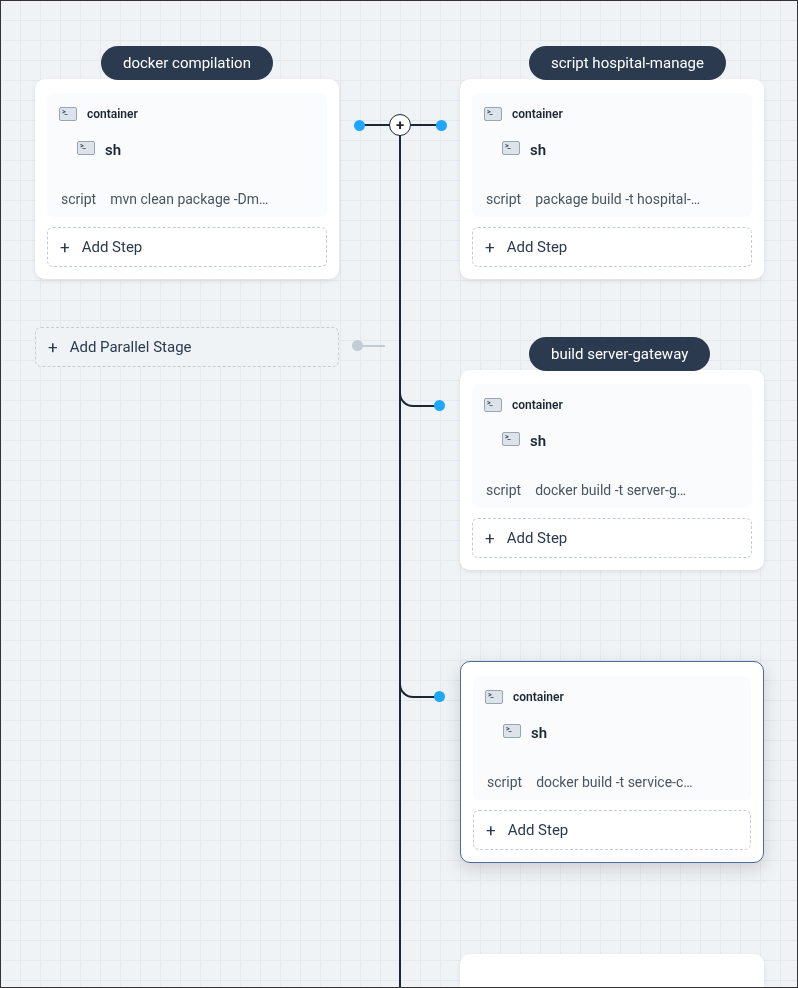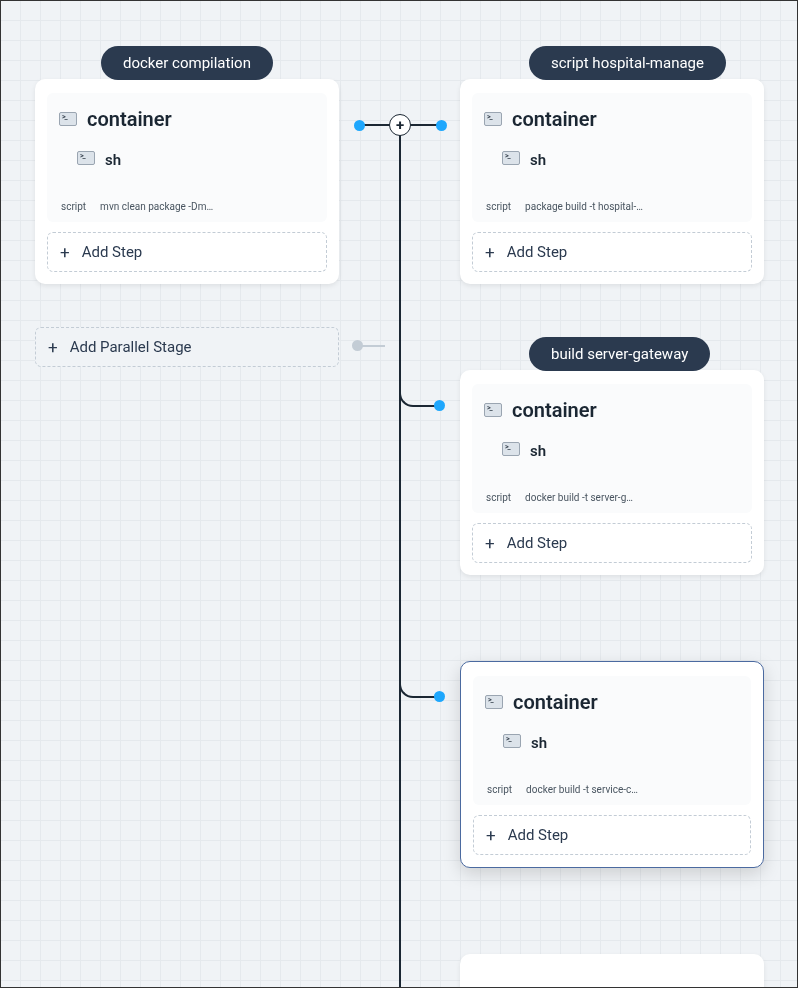--- a/index.html
+++ b/index.html
@@ -44,39 +44,39 @@
     box-shadow: 0 6px 18px rgba(0,0,0,0.15);
   }
   .inner {
     background: #fafbfc;
     border-radius: 6px;
     padding: 14px 12px 10px 12px;
     margin-bottom: 10px;
   }
   .row1 {
     display: flex; align-items: center; gap: 10px;
-    font-weight: 600; font-size: 20px; color: #1b2733;
+    font-weight: 600; font-size: 12px; color: #1b2733;
     margin-bottom: 20px;
   }
   .term-icon {
     width: 18px; height: 14px;
     background: #dce3ea; border: 1px solid #9aa5b1;
     border-radius: 2px; position: relative; flex-shrink: 0;
   }
   .term-icon::before {
     content: ">_"; position: absolute; font-size: 7px; left: 2px; top: 0px; color: #3b4652;
     font-weight: bold; letter-spacing: -1px;
   }
   .row2 {
     display: flex; gap: 10px;
     font-weight: 600; font-size: 15px; color: #1b2733;
     padding-left: 18px; margin-bottom: 12px;
   }
   .row3 {
-    font-size: 10px; color: #495560;
+    font-size: 14px; color: #495560;
     white-space: nowrap; overflow: hidden; text-overflow: ellipsis;
     padding-left: 2px;
     margin-top: 32px;
   }
   .row3 .lbl { margin-right: 14px; }
 
   .add-step, .add-parallel {
     border: 1px dashed #c3ccd5;
     border-radius: 6px;
     padding: 10px 12px;

